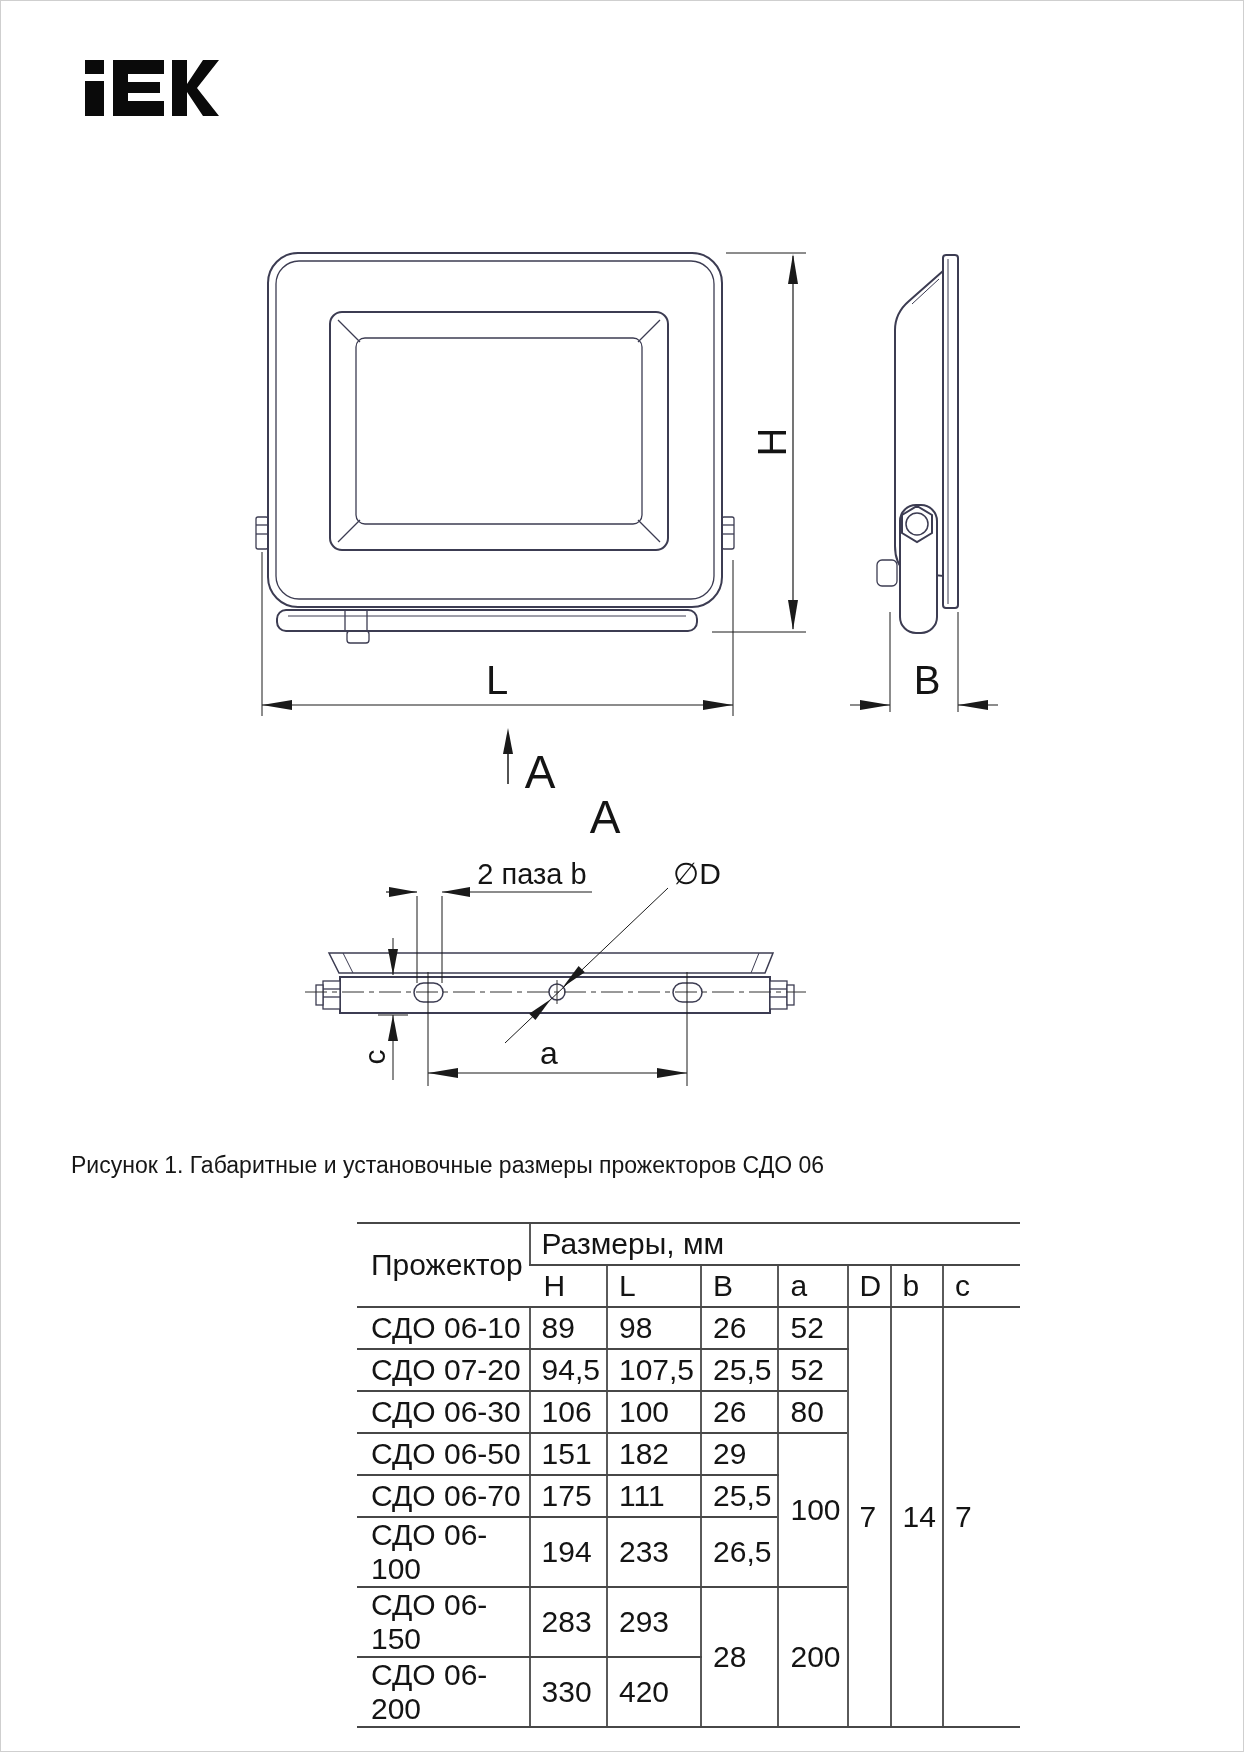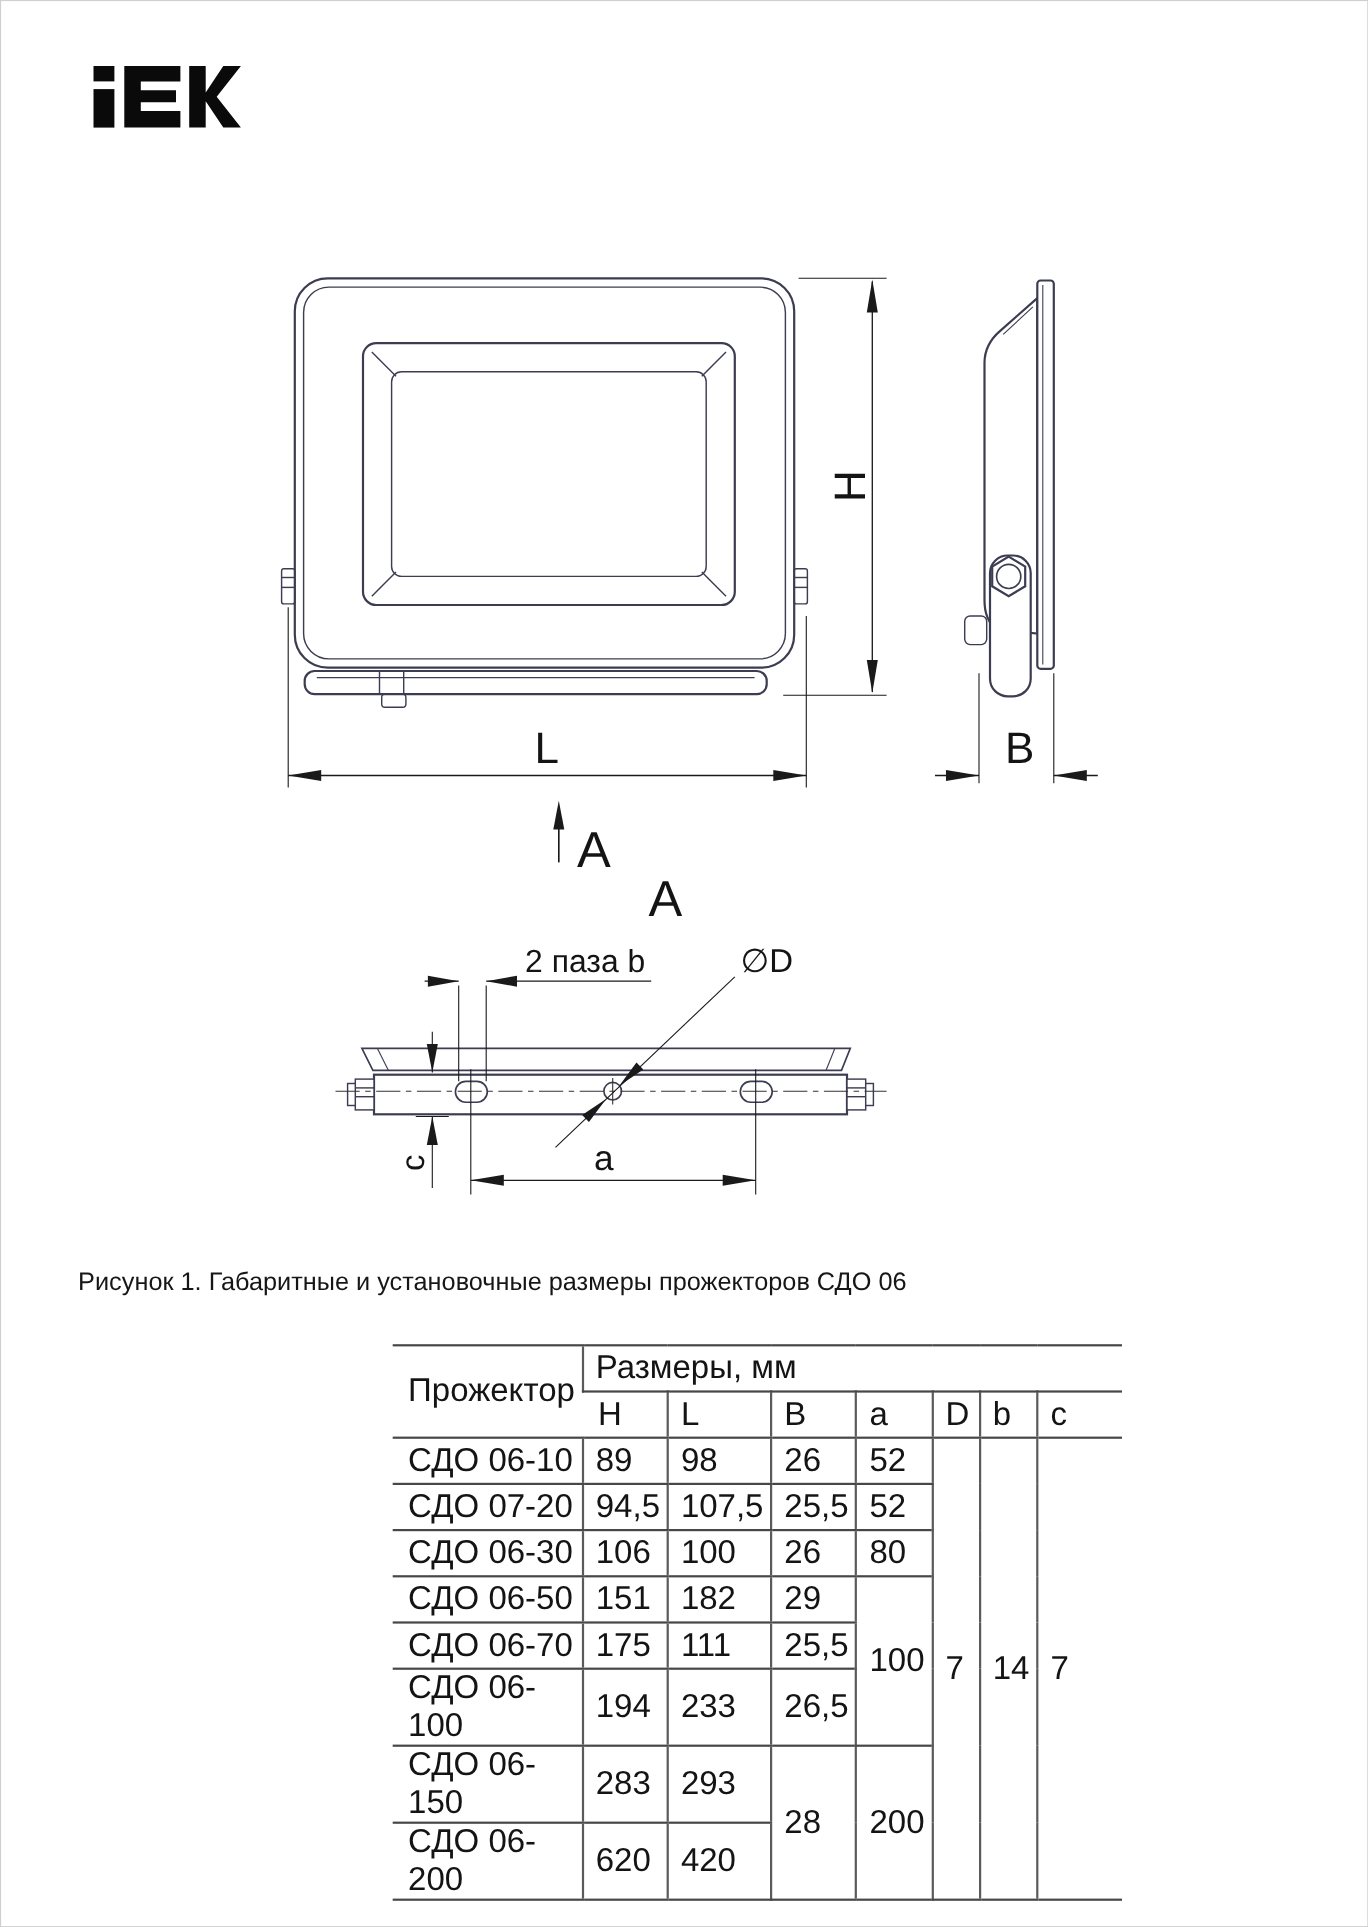--- a/index.html
+++ b/index.html
@@ -252,20 +252,20 @@
     </tr>
     <tr>
       <td>СДО 06-150</td>
       <td>283</td>
       <td>293</td>
       <td rowspan="2">28</td>
       <td rowspan="2">200</td>
     </tr>
     <tr>
       <td>СДО 06-200</td>
-      <td>620</td>
+      <td>330</td>
       <td>420</td>
     </tr>
   </tbody>
 </table>
 
 
 
 
 </body></html>

